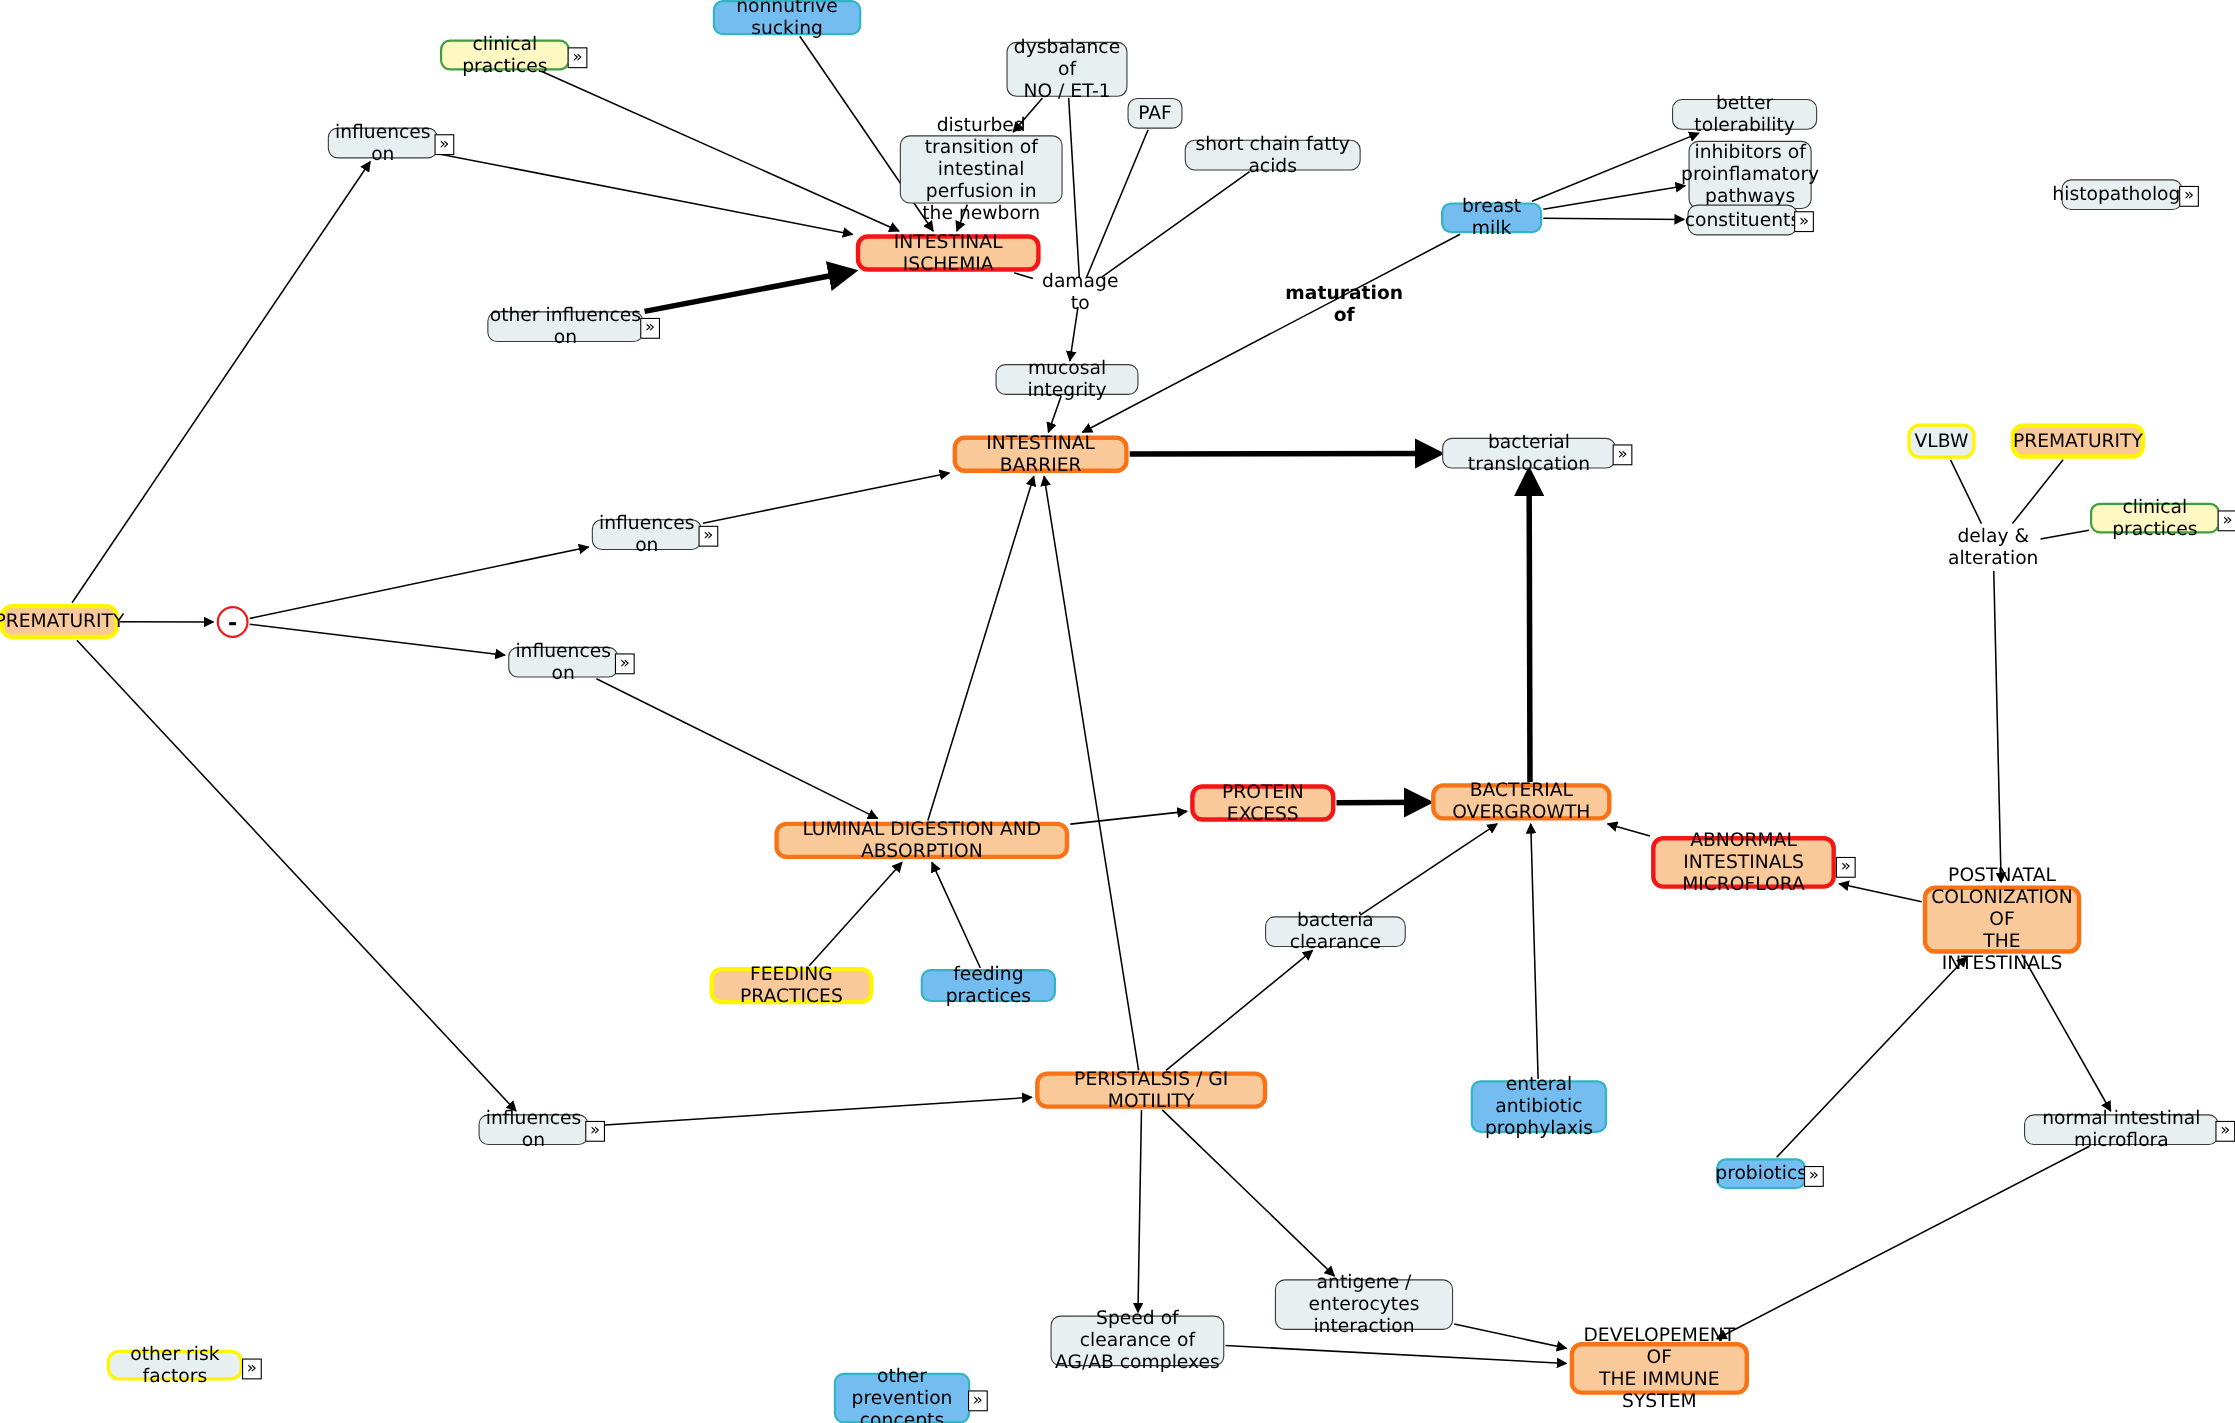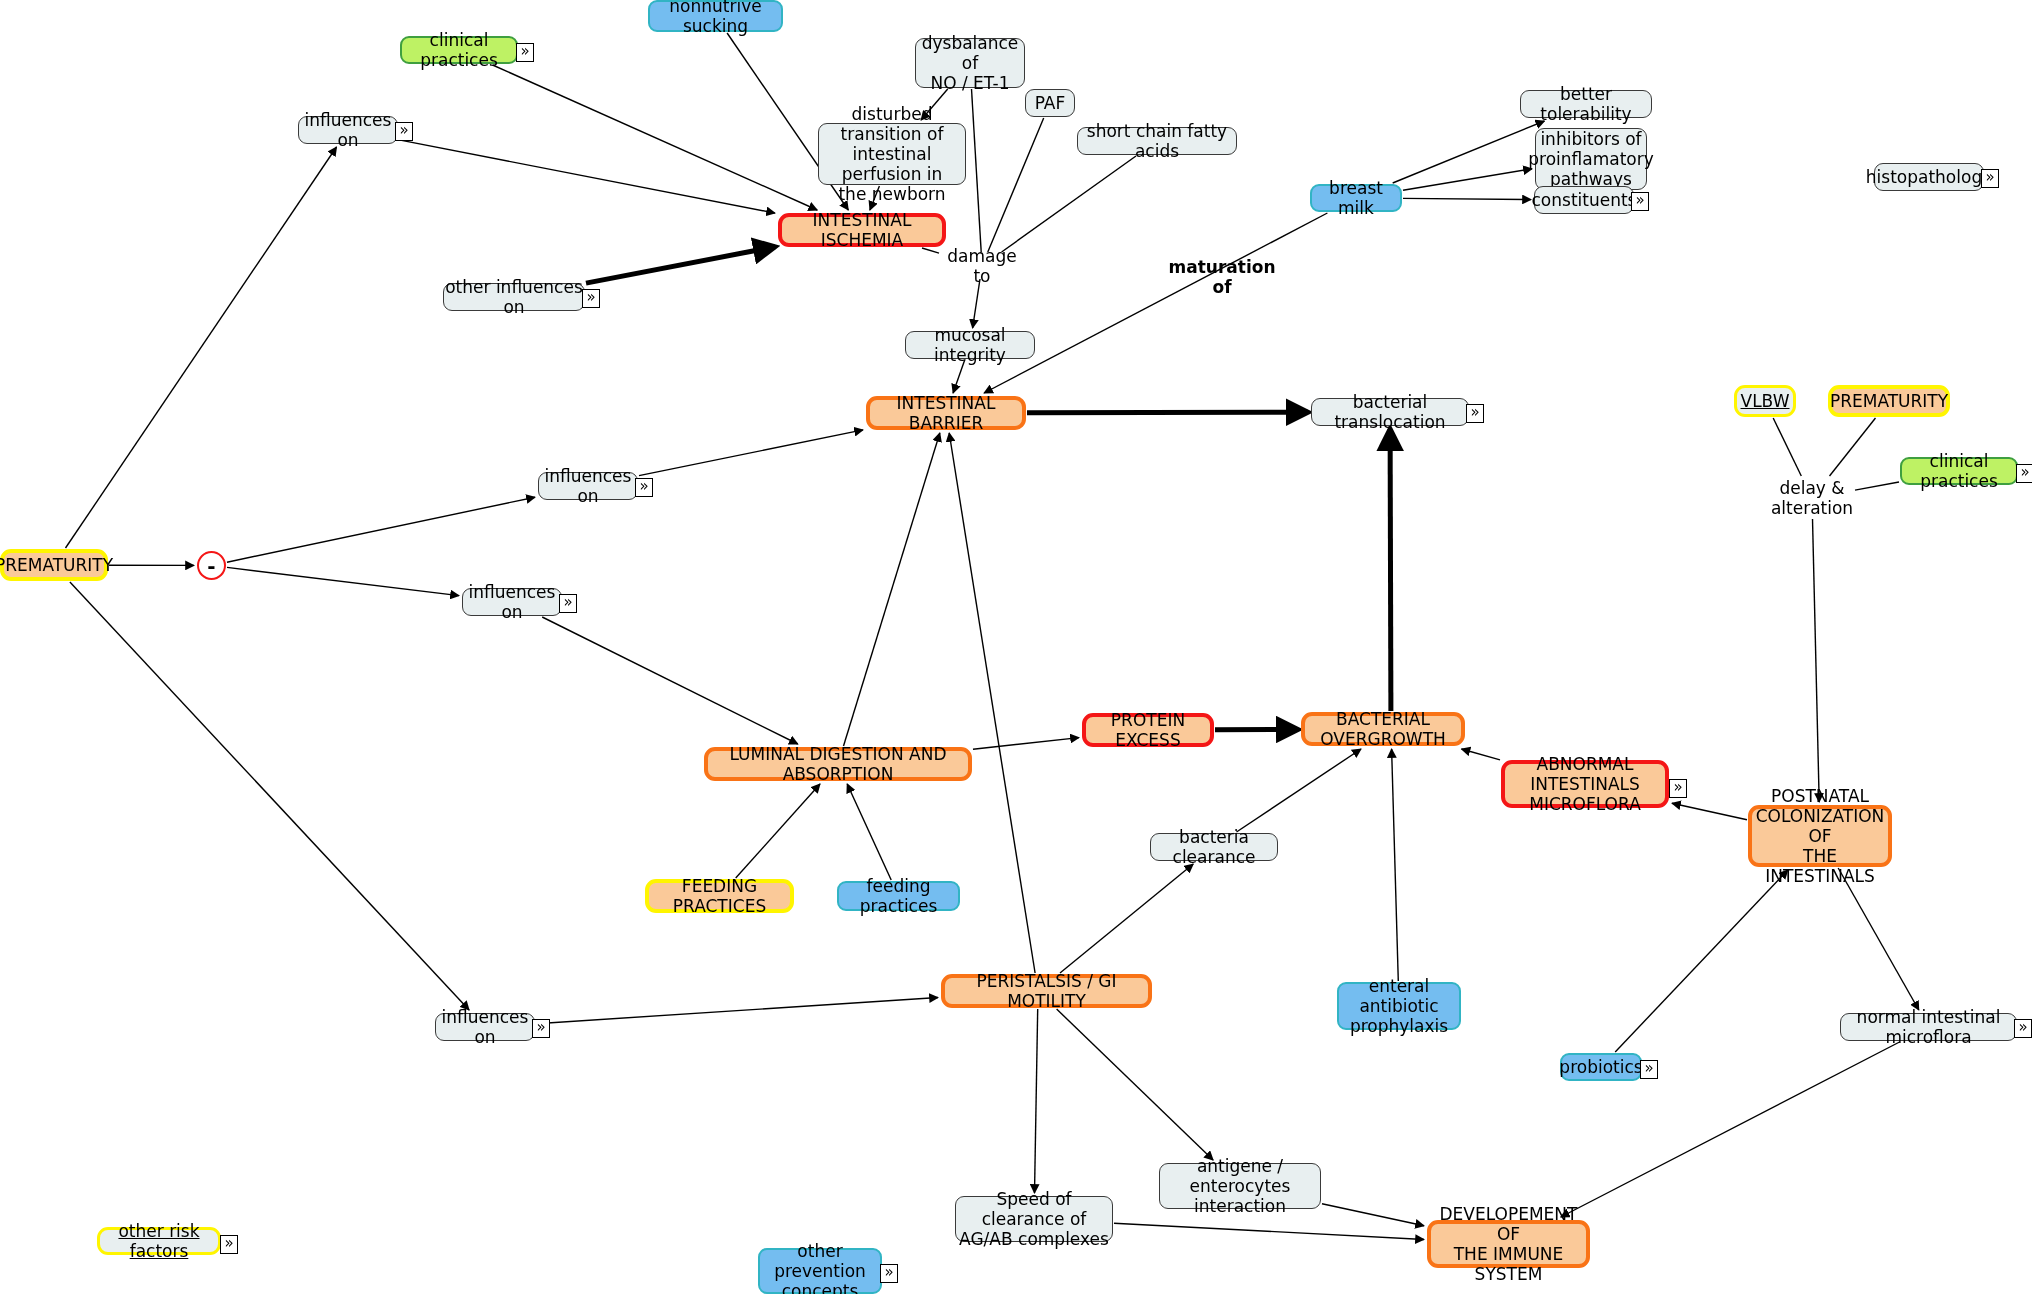--- a/index.html
+++ b/index.html
@@ -29,21 +29,21 @@
     border-radius:9px;
     font-size:17px;
   }
   .n-blue{
     background:#74bdf0;
     border:2.6px solid #31b4c4;
     border-radius:9px;
     font-size:17px;
   }
   .n-green{
-    background:#bef264;
+    background:#fef9c3;
     border:2.4px solid #3f9f3f;
     border-radius:9px;
     font-size:17px;
   }
   .n-orange-red{
     background:#fac999;
     border:4px solid #f41616;
     border-radius:11px;
     font-size:17px;
   }
@@ -57,21 +57,20 @@
     background:#fac999;
     border:4px solid #fff500;
     border-radius:11px;
     font-size:17px;
   }
   .n-plain-yellow{
     background:#e8eff0;
     border:3.4px solid #fff500;
     border-radius:11px;
     font-size:17px;
-    text-decoration:underline;
   }
   .n-label{
     background:transparent;border:none;font-size:17px;
   }
 
   
   .n-minus{
     background:#ffffff;
     border:2.6px solid #f41616;
     border-radius:50%;

